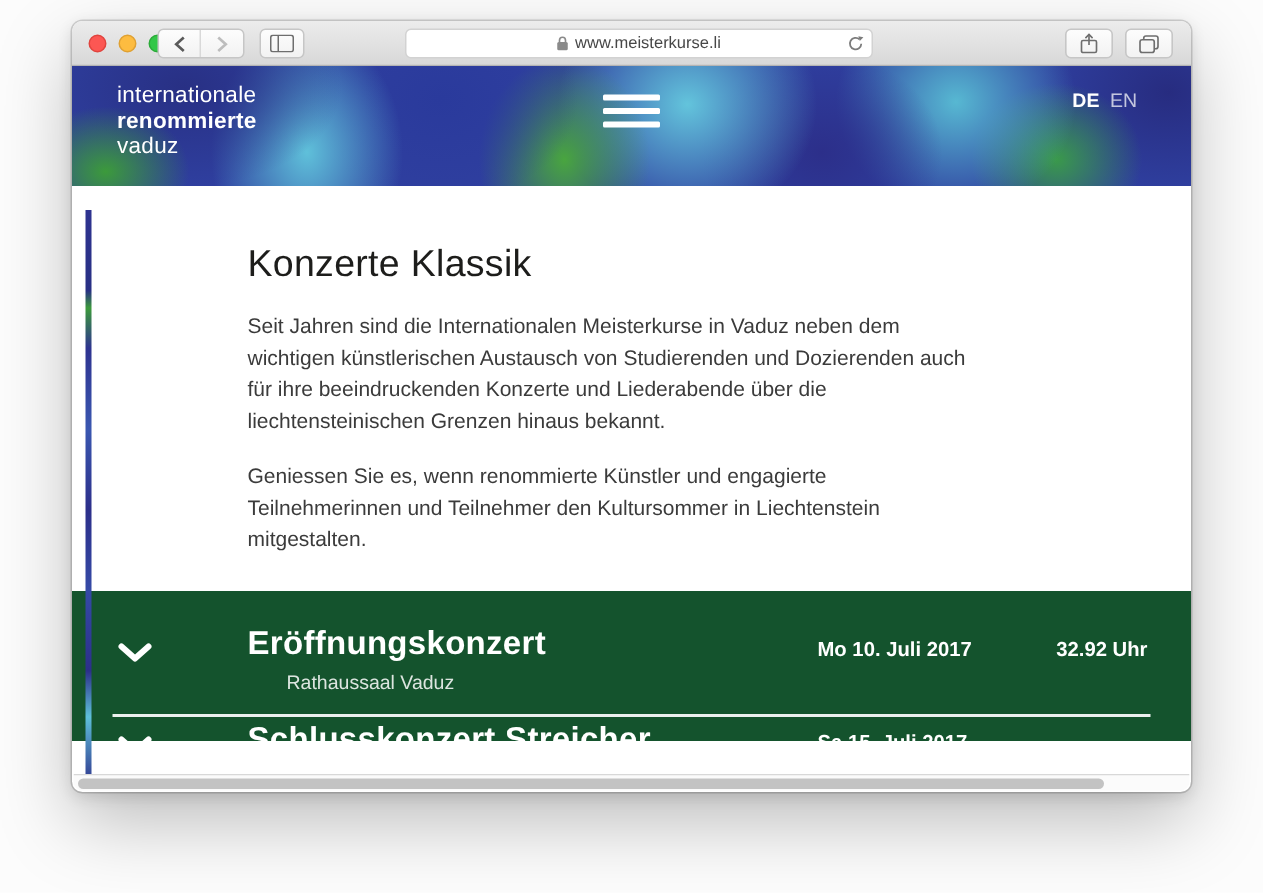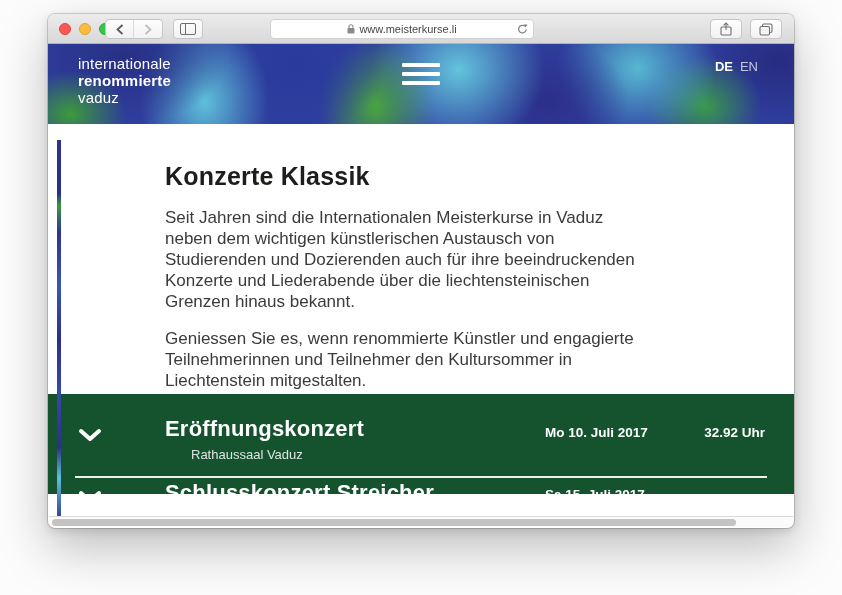--- a/index.html
+++ b/index.html
@@ -31,21 +31,21 @@
     border:1px solid #c6c6c6; border-radius:4px;
     display:flex; align-items:center; justify-content:center;
   }
   .navgroup{ left:57px; width:58px; padding:0; }
   .navgroup .half{ width:29px; height:100%; display:flex; align-items:center; justify-content:center; }
   .navgroup .half:first-child{ border-right:1px solid #d9d9d9; }
   .btn-sidebar{ left:125px; width:30px; }
   .btn-share{ left:662px; width:32px; }
   .btn-tabs{ left:702px; width:32px; }
   .addressbar{
-    position:absolute; left:222px; top:5px; width:264px; height:20px;
+    position:absolute; left:222px; top:5px; width:312px; height:20px;
     background:#fff; border:1px solid #d2d2d2; border-radius:4px;
     display:flex; align-items:center; justify-content:center;
     font-size:11px; color:#474747;
   }
   .addressbar .url{ margin-left:4px; }
   .refresh{ position:absolute; right:5px; top:3px; }
 
   
   .siteheader{
     position:relative; height:80px;
@@ -72,22 +72,22 @@
   .lang .en{ color:rgba(255,255,255,.72); }
 
   
   .art-strip{
     position:absolute; left:9px; top:126px; bottom:4px; width:4px; z-index:5;
     background:linear-gradient(180deg,#2e3390 0%,#283084 14%,#3c9a3b 17%,#2e3390 24%,#3a57b0 38%,#2c2f8a 52%,#354aa6 66%,#2c2f8a 80%,#5fc0da 88%,#2c2f8a 100%);
   }
 
   
   .content{ position:relative; height:254px; background:#fff; padding:38px 110px 0 117px; }
-  .content h1{ font-size:25px; font-weight:bold; color:#1d1d1b; letter-spacing:.2px; }
-  .content p{ margin-top:16px; width:484px; font-size:17px; line-height:21px; color:#3b3b3b; }
+  .content h1{ font-size:25px; font-weight:normal; color:#1d1d1b; letter-spacing:.2px; }
+  .content p{ margin-top:16px; width:484px; font-size:14px; line-height:21px; color:#3b3b3b; }
 
   
   .concerts{ position:absolute; left:0; right:0; top:380px; height:100px; background:#14532d; }
   .row-title{ position:absolute; left:117px; color:#fff; font-weight:bold; font-size:22px; letter-spacing:.2px; }
   .row-venue{ position:absolute; left:111px; color:rgba(255,255,255,.85); font-size:13px;margin-left:32px; }
   .row-date{ position:absolute; left:497px; color:#fff; font-weight:bold; font-size:13.5px; }
   .row-time{ position:absolute; right:29px; color:#fff; font-weight:bold; font-size:13.5px; }
   .chev{ position:absolute; left:30px; cursor:pointer; }
   .sep{ position:absolute; left:27px; right:27px; top:82px; height:2px; background:rgba(255,255,255,.92); }
 

